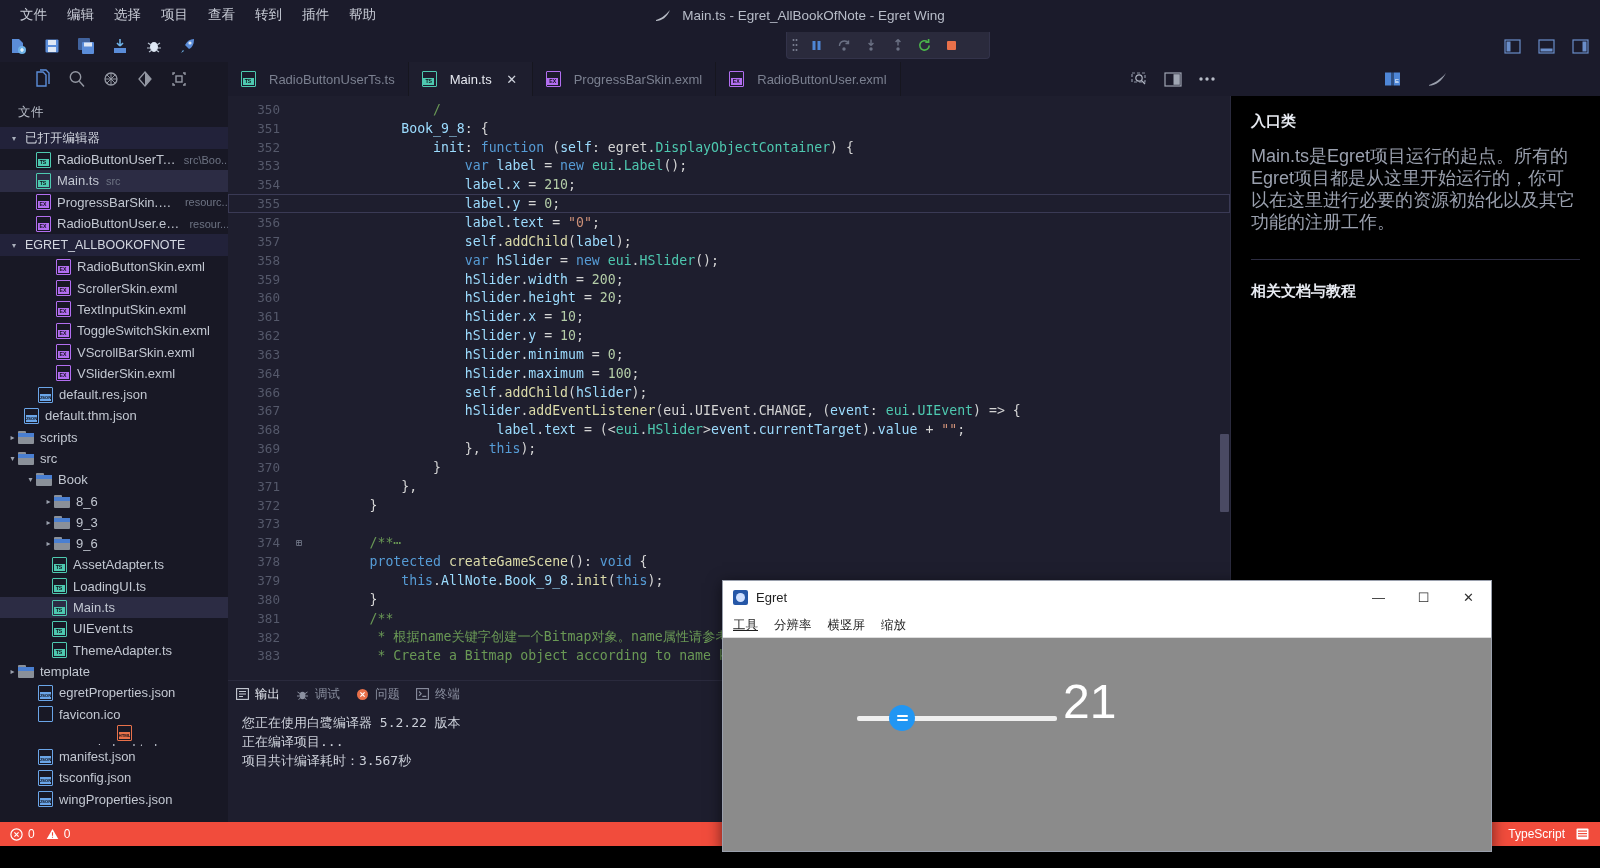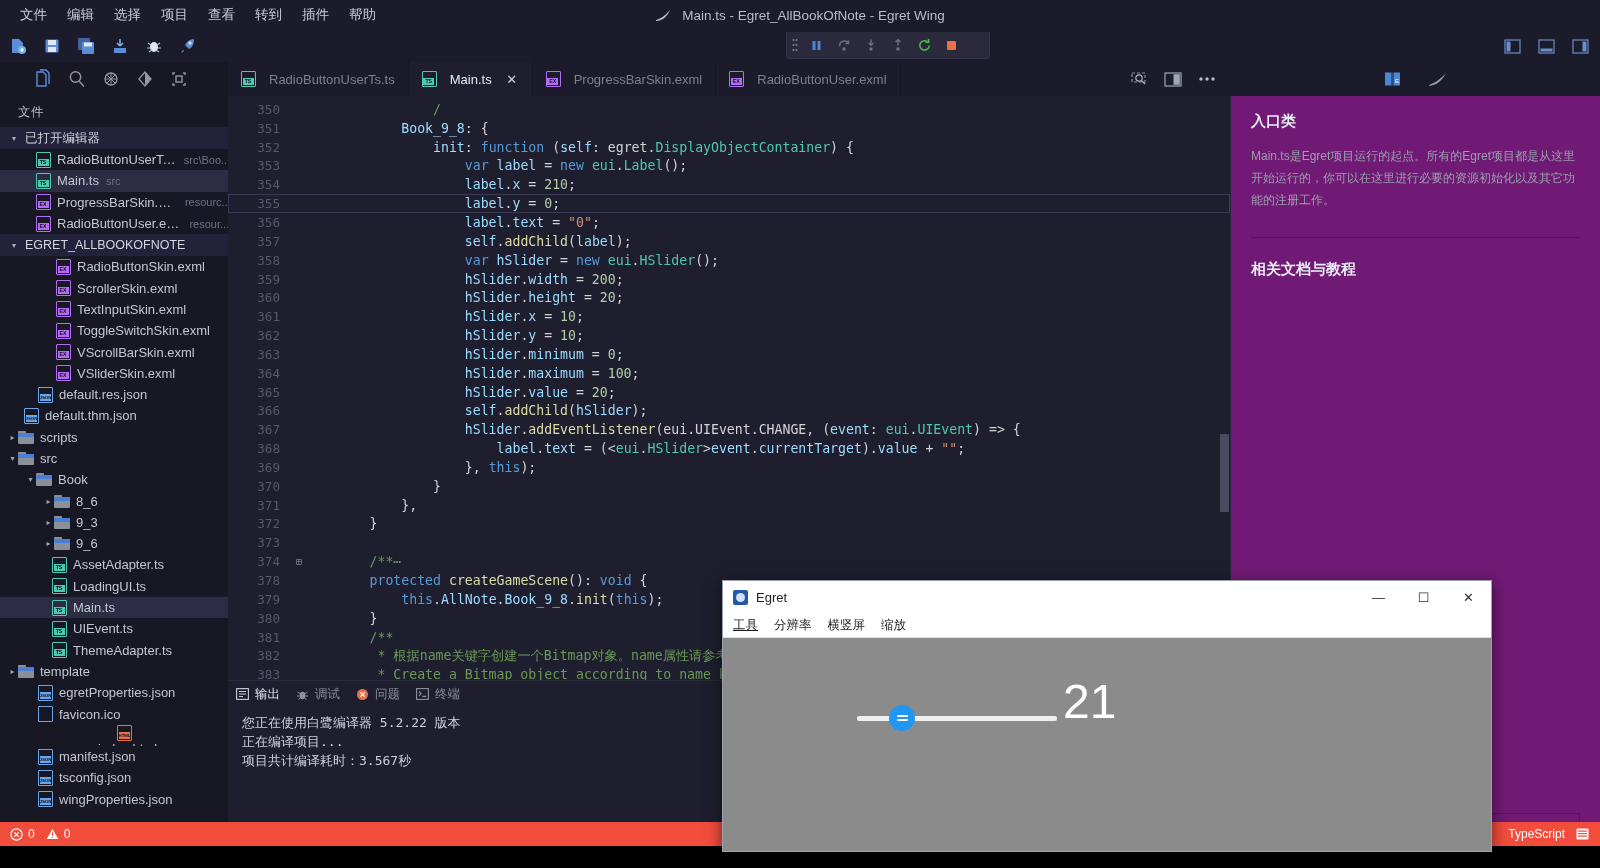--- a/index.html
+++ b/index.html
@@ -174,25 +174,25 @@
     padding: 6px 14px; font-family: "DejaVu Sans Mono", monospace; font-size: 13px; color: #cdd1da; line-height: 19px;
   }
 
   
   .rightbar-top {
     position: absolute; left: 1230px; top: 62px; width: 370px; height: 34px;
     background: #1b1b2b; display: flex; align-items: center; justify-content: center; gap: 26px;
   }
   .rightpanel {
     position: absolute; left: 1230px; top: 96px; width: 370px; bottom: 46px;
-    background: #701a75; border-left: 1px solid #2a2a3d; padding: 16px 20px;
+    background: #000000; border-left: 1px solid #2a2a3d; padding: 16px 20px;
     overflow: hidden;
   }
   .rp-h { font-size: 15px; font-weight: bold; color: #e8ebf2; margin-bottom: 14px; }
-  .rp-p { font-size: 12px; color: #9aa0ae; line-height: 22px; }
+  .rp-p { font-size: 18px; color: #9aa0ae; line-height: 22px; }
   .rp-div { height: 1px; background: #2d2d42; margin: 26px 0 22px 0; }
   .rp-item {
     height: 34px; border: 1px solid #2f2f47; margin-bottom: 12px;
     display: flex; align-items: center; padding-left: 12px; font-size: 12.5px; color: #8b90a0;
   }
 
   
   .statusbar {
     position: absolute; left: 0; bottom: 22px; width: 1600px; height: 24px;
     background: #f14c3c; display: flex; align-items: center; color: #fff; font-size: 12px;
@@ -763,21 +763,20 @@
         <div class="cline curr"><span class="ln">355</span><span class="fold"></span><span class="ctext"><span class="k-pl">                    </span><span class="k-va">label</span><span class="k-pl">.</span><span class="k-va">y</span><span class="k-pl"> = </span><span class="k-nu">0</span><span class="k-pl">;</span></span></div>
         <div class="cline"><span class="ln">356</span><span class="fold"></span><span class="ctext"><span class="k-pl">                    </span><span class="k-va">label</span><span class="k-pl">.</span><span class="k-va">text</span><span class="k-pl"> = </span><span class="k-st">"0"</span><span class="k-pl">;</span></span></div>
         <div class="cline"><span class="ln">357</span><span class="fold"></span><span class="ctext"><span class="k-pl">                    </span><span class="k-va">self</span><span class="k-pl">.</span><span class="k-fn">addChild</span><span class="k-pl">(</span><span class="k-va">label</span><span class="k-pl">);</span></span></div>
         <div class="cline"><span class="ln">358</span><span class="fold"></span><span class="ctext"><span class="k-pl">                    </span><span class="k-kw">var</span><span class="k-pl"> </span><span class="k-va">hSlider</span><span class="k-pl"> = </span><span class="k-kw">new</span><span class="k-pl"> </span><span class="k-ty">eui</span><span class="k-pl">.</span><span class="k-ty">HSlider</span><span class="k-pl">();</span></span></div>
         <div class="cline"><span class="ln">359</span><span class="fold"></span><span class="ctext"><span class="k-pl">                    </span><span class="k-va">hSlider</span><span class="k-pl">.</span><span class="k-va">width</span><span class="k-pl"> = </span><span class="k-nu">200</span><span class="k-pl">;</span></span></div>
         <div class="cline"><span class="ln">360</span><span class="fold"></span><span class="ctext"><span class="k-pl">                    </span><span class="k-va">hSlider</span><span class="k-pl">.</span><span class="k-va">height</span><span class="k-pl"> = </span><span class="k-nu">20</span><span class="k-pl">;</span></span></div>
         <div class="cline"><span class="ln">361</span><span class="fold"></span><span class="ctext"><span class="k-pl">                    </span><span class="k-va">hSlider</span><span class="k-pl">.</span><span class="k-va">x</span><span class="k-pl"> = </span><span class="k-nu">10</span><span class="k-pl">;</span></span></div>
         <div class="cline"><span class="ln">362</span><span class="fold"></span><span class="ctext"><span class="k-pl">                    </span><span class="k-va">hSlider</span><span class="k-pl">.</span><span class="k-va">y</span><span class="k-pl"> = </span><span class="k-nu">10</span><span class="k-pl">;</span></span></div>
         <div class="cline"><span class="ln">363</span><span class="fold"></span><span class="ctext"><span class="k-pl">                    </span><span class="k-va">hSlider</span><span class="k-pl">.</span><span class="k-va">minimum</span><span class="k-pl"> = </span><span class="k-nu">0</span><span class="k-pl">;</span></span></div>
         <div class="cline"><span class="ln">364</span><span class="fold"></span><span class="ctext"><span class="k-pl">                    </span><span class="k-va">hSlider</span><span class="k-pl">.</span><span class="k-va">maximum</span><span class="k-pl"> = </span><span class="k-nu">100</span><span class="k-pl">;</span></span></div>
-        <div class="cline"><span class="ln">365</span><span class="fold"></span><span class="ctext"><span class="k-pl">                    </span><span class="k-va">hSlider</span><span class="k-pl">.</span><span class="k-va">value</span><span class="k-pl"> = </span><span class="k-nu">20</span><span class="k-pl">;</span></span></div>
         <div class="cline"><span class="ln">366</span><span class="fold"></span><span class="ctext"><span class="k-pl">                    </span><span class="k-va">self</span><span class="k-pl">.</span><span class="k-fn">addChild</span><span class="k-pl">(</span><span class="k-va">hSlider</span><span class="k-pl">);</span></span></div>
         <div class="cline"><span class="ln">367</span><span class="fold"></span><span class="ctext"><span class="k-pl">                    </span><span class="k-va">hSlider</span><span class="k-pl">.</span><span class="k-fn">addEventListener</span><span class="k-pl">(</span><span class="k-pl">eui</span><span class="k-pl">.</span><span class="k-pl">UIEvent</span><span class="k-pl">.</span><span class="k-pl">CHANGE</span><span class="k-pl">, (</span><span class="k-va">event</span><span class="k-pl">: </span><span class="k-ty">eui</span><span class="k-pl">.</span><span class="k-ty">UIEvent</span><span class="k-pl">) =&gt; {</span></span></div>
         <div class="cline"><span class="ln">368</span><span class="fold"></span><span class="ctext"><span class="k-pl">                        </span><span class="k-va">label</span><span class="k-pl">.</span><span class="k-va">text</span><span class="k-pl"> = (&lt;</span><span class="k-ty">eui</span><span class="k-pl">.</span><span class="k-ty">HSlider</span><span class="k-pl">&gt;</span><span class="k-va">event</span><span class="k-pl">.</span><span class="k-va">currentTarget</span><span class="k-pl">).</span><span class="k-va">value</span><span class="k-pl"> + </span><span class="k-st">""</span><span class="k-pl">;</span></span></div>
         <div class="cline"><span class="ln">369</span><span class="fold"></span><span class="ctext"><span class="k-pl">                    }, </span><span class="k-kw">this</span><span class="k-pl">);</span></span></div>
         <div class="cline"><span class="ln">370</span><span class="fold"></span><span class="ctext"><span class="k-pl">                }</span></span></div>
         <div class="cline"><span class="ln">371</span><span class="fold"></span><span class="ctext"><span class="k-pl">            },</span></span></div>
         <div class="cline"><span class="ln">372</span><span class="fold"></span><span class="ctext"><span class="k-pl">        }</span></span></div>
         <div class="cline"><span class="ln">373</span><span class="fold"></span><span class="ctext"><span class="k-pl"></span></span></div>
         <div class="cline"><span class="ln">374</span><span class="fold">⊞</span><span class="ctext"><span class="k-pl">        </span><span class="k-cm">/**⋯</span></span></div>
         <div class="cline"><span class="ln">378</span><span class="fold"></span><span class="ctext"><span class="k-pl">        </span><span class="k-kw">protected</span><span class="k-pl"> </span><span class="k-fn">createGameScene</span><span class="k-pl">(): </span><span class="k-kw">void</span><span class="k-pl"> {</span></span></div>

